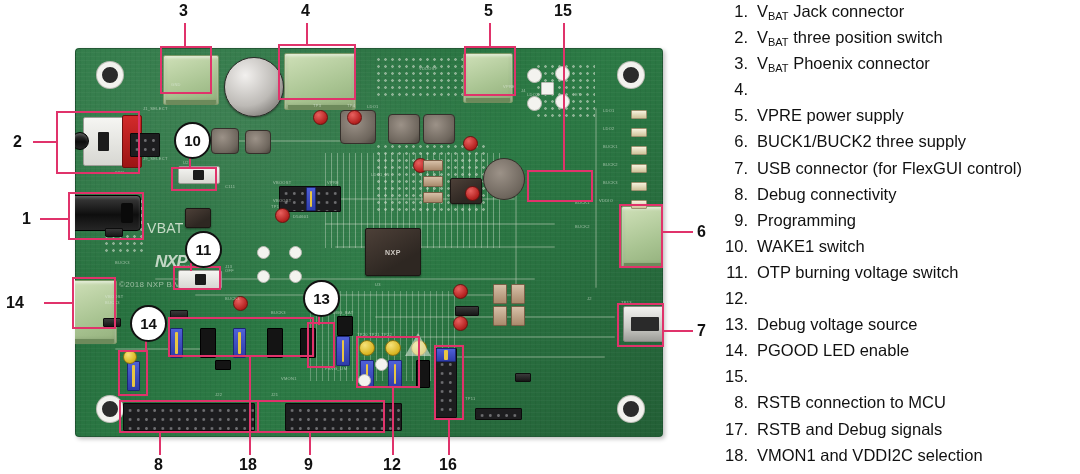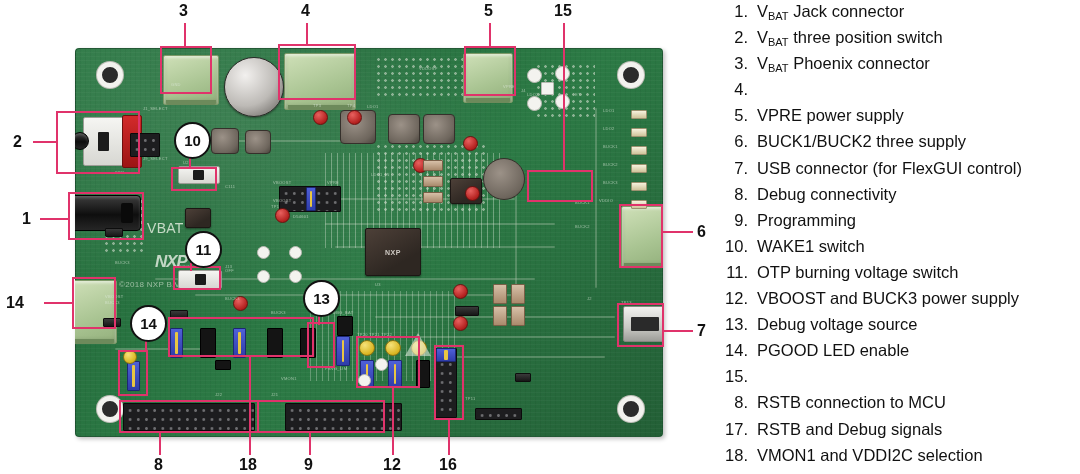--- a/index.html
+++ b/index.html
@@ -422,21 +422,20 @@
       <div class="lrow">
         <div class="lnum">10.</div>
         <div class="ltxt">WAKE1 switch</div>
       </div>
       <div class="lrow">
         <div class="lnum">11.</div>
         <div class="ltxt">OTP burning voltage switch</div>
       </div>
       <div class="lrow">
         <div class="lnum">12.</div>
-        <div class="ltxt">VBOOST and BUCK3 power supply</div>
       </div>
       <div class="lrow">
         <div class="lnum">13.</div>
         <div class="ltxt">Debug voltage source</div>
       </div>
       <div class="lrow">
         <div class="lnum">14.</div>
         <div class="ltxt">PGOOD LED enable</div>
       </div>
       <div class="lrow">

